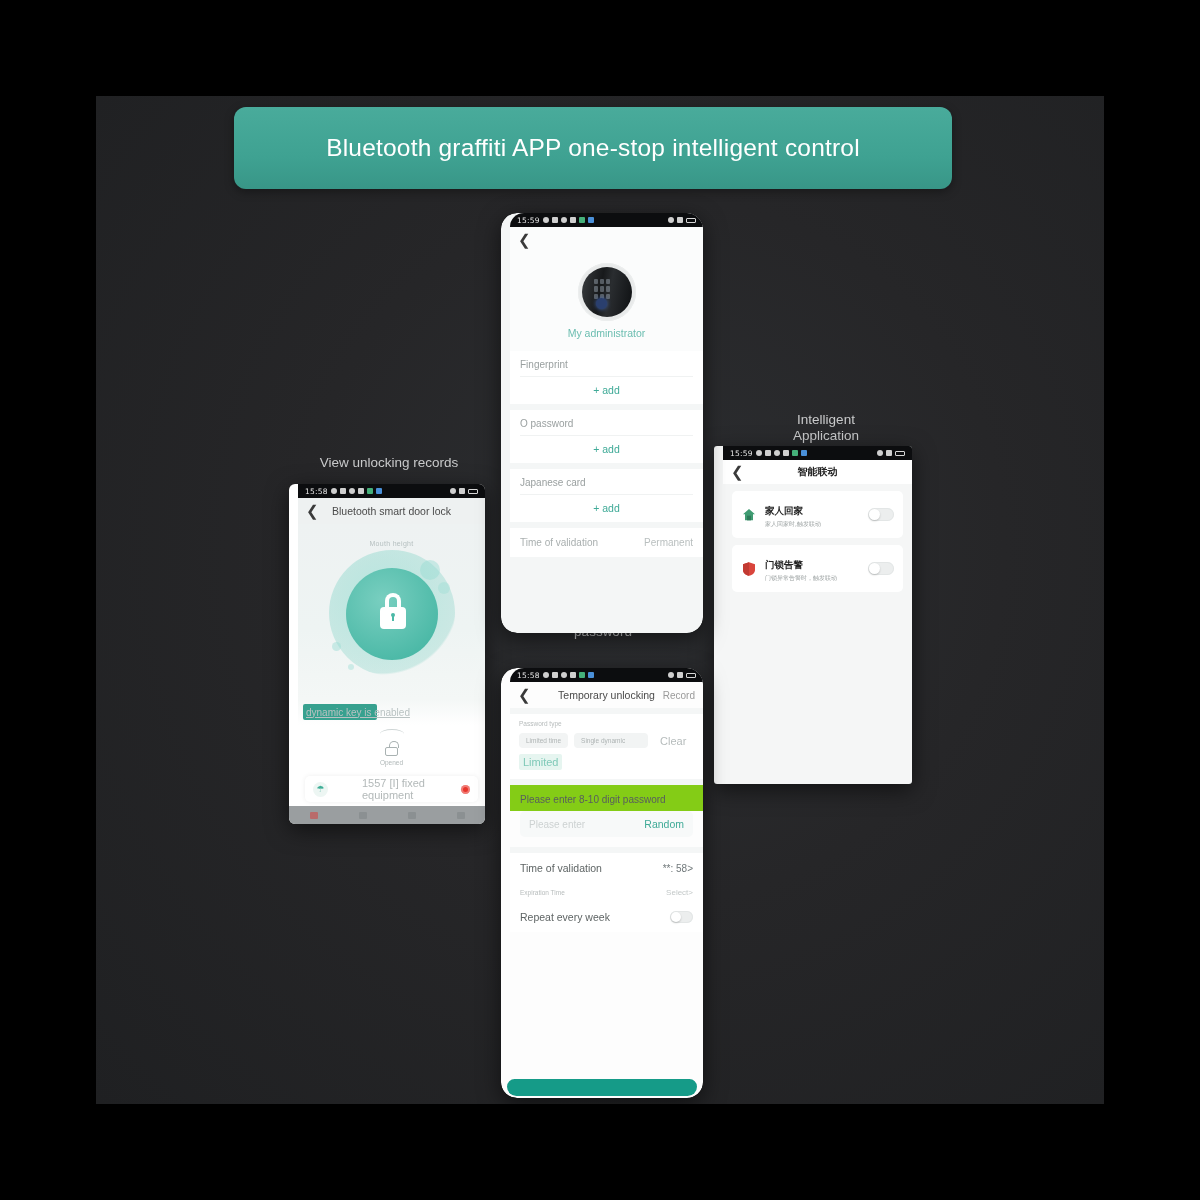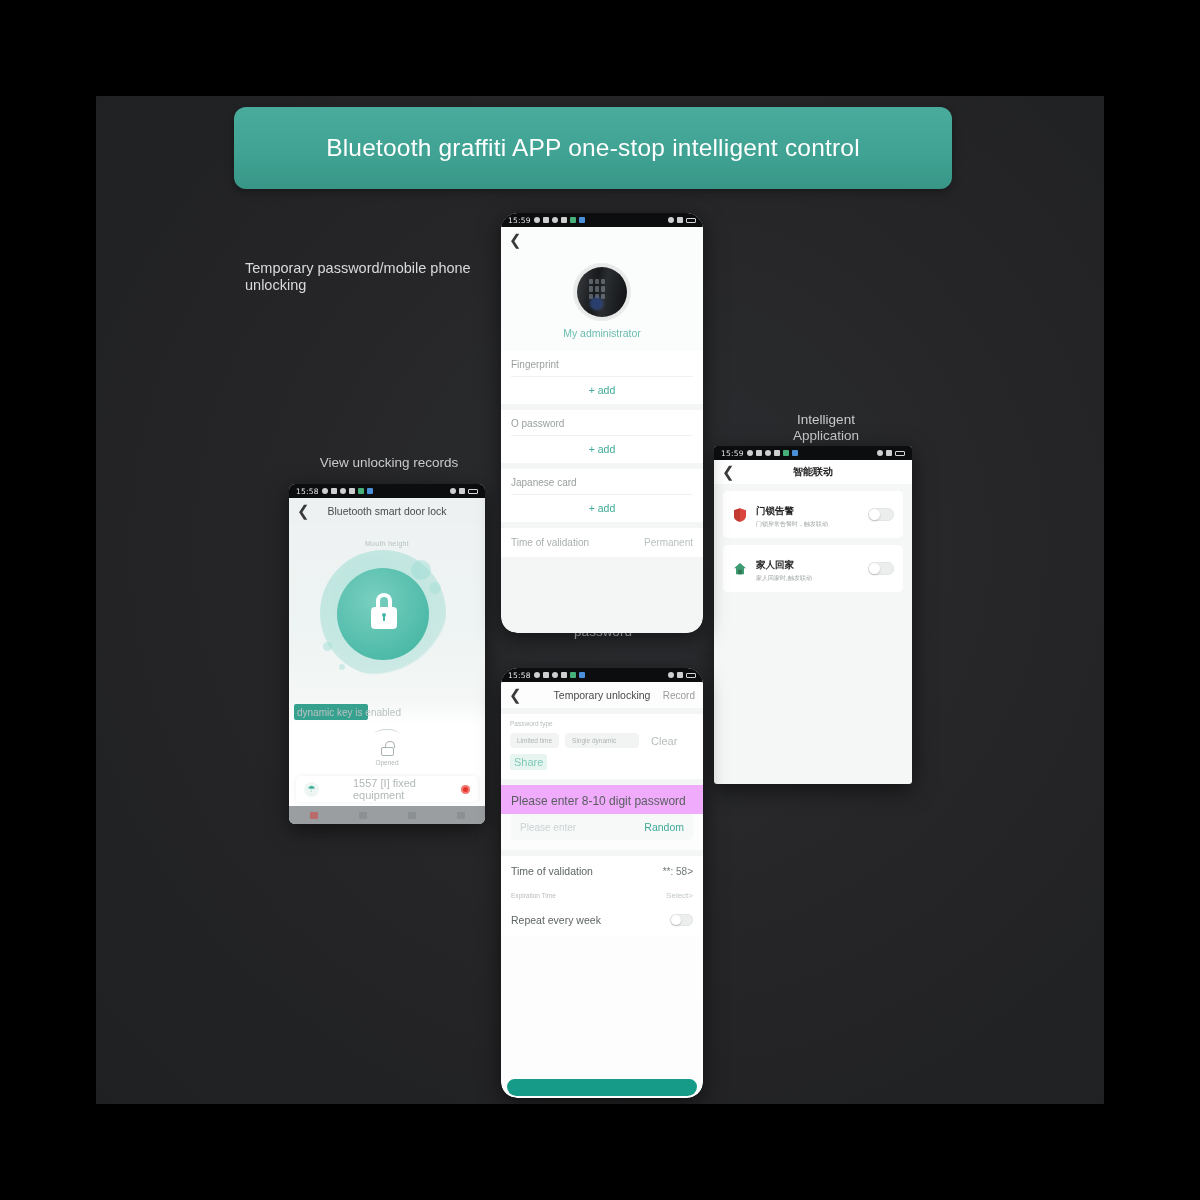--- a/index.html
+++ b/index.html
@@ -59,21 +59,21 @@
   .cap-right  { left: 768px; top: 412px; width: 116px; text-align: center;}
   .cap-temp   { left: 545px; top: 608px; width: 116px; }
 
   
   .phone {
     position: absolute;
     background: #0a0b0d;
     overflow: hidden;
     box-shadow: 0 6px 22px rgba(0,0,0,.55);
   }
-  .screen { position: absolute; inset: 0; overflow: hidden; }
+  .screen { position: absolute; inset: 0; overflow: hidden; padding-left: 9px; }
   .statusbar {
     height: 14px; background: #0c0d0f;
     display: flex; align-items: center;
     padding: 0 7px; gap: 3px;
     font-size: 7px; color: #e8e8e8;
     font-family: "DejaVu Sans", sans-serif;
   }
   .sb-time { font-size: 7.5px; letter-spacing: .2px; }
   .sb-ic { width: 6px; height: 6px; border-radius: 1px; background: #cfcfcf; display:inline-block; }
   .sb-ic.round { border-radius: 50%; }
@@ -139,21 +139,21 @@
   }
   .dynamic-row {
     position: relative; height: 26px;
     background: linear-gradient(180deg,#f4f7f6,#ffffff);
     display: flex; align-items: center; padding-left: 8px;
   }
   .dyn-hl {
     position: absolute; left: 5px; top: 5px; width: 74px; height: 16px;
     background: #37a18f; border-radius: 2px;
   }
-  .dyn-text { position: relative; font-size: 10px; color: #b9c2c2; }
+  .dyn-text { position: relative; font-size: 10px; color: #b9c2c2; text-decoration: underline; }
   .pull-handle {
     height: 12px; display: flex; align-items: center; justify-content: center;
   }
   .pull-handle .arc {
     width: 24px; height: 5px; border-top: 1.4px solid #cfd6d6; border-radius: 50%/100% 100% 0 0;
   }
   .opened-box { text-align: center; padding: 4px 0 10px; }
   .open-icon {
     width: 13px; height: 15px; margin: 0 auto 3px; position: relative;
   }
@@ -234,21 +234,21 @@
   .chip {
     background: #f2f4f4; border-radius: 4px; padding: 4px 7px;
     font-size: 6.5px; color: #aeb4b4;
   }
   .chip.wide { min-width: 74px; }
   .chip-clear { font-size: 11px; color: #b6bcbc; margin-left: 6px; }
   .chip-custom {
     display: inline-block; margin-top: 6px; padding: 2px 4px;
     background: #e6f5f0; color: #7fc9b8; font-size: 11px; border-radius: 2px;
   }
-  .field-title { font-size: 12px; color: #585e5e; padding: 9px 10px 6px; background:#f0abfc;}
+  .field-title { font-size: 10px; color: #585e5e; padding: 9px 10px 6px; background:#84cc16;}
   .field-box {
     margin: 0 10px 10px; background: #f7f9f9; border-radius: 5px; height: 26px;
     display: flex; align-items: center; justify-content: space-between; padding: 0 9px;
   }
   .field-box .ph { font-size: 10px; color: #cdd2d2; }
   .field-box .rnd { font-size: 10.5px; color: #3faa97; }
   .lrow {
     background:#fff; display: flex; align-items: center; justify-content: space-between;
     padding: 9px 10px; font-size: 10.5px; color: #5e6464;
   }
@@ -290,21 +290,20 @@
 <body>
 
 <div id="stage">
   <div class="panel"></div>
 
   <div class="headline">
     <span>Bluetooth graffiti APP one-stop intelligent control</span>
   </div>
 
   <div class="features">
-    <p>Temporary password/mobile phone unlocking</p>
   </div>
 
   <div class="caption cap-left">View unlocking records</div>
   <div class="caption cap-right">Intelligent Application</div>
   <div class="caption cap-temp">Temporary password</div>
 
   <div class="phone" id="phoneRight">
     <div class="screen">
       <div class="statusbar">
         <span class="sb-time">15:59</span>
@@ -315,53 +314,53 @@
         <span class="sb-ic g"></span>
         <span class="sb-ic b"></span>
         <span class="sb-spacer"></span>
         <span class="sb-ic round"></span>
         <span class="sb-ic"></span>
         <span class="sb-batt"></span>
       </div>
       <div class="navbar">
         <span class="chev">❮</span>
         <span class="navtitle">智能联动</span>
+      </div>
+
+      <div class="lcard">
+        <span class="licon home">
+          <svg viewBox="0 0 24 24">
+              <path d="M12 3 L3 11 h3 v9 h12 v-9 h3 Z" fill="#3f9b72"></path>
+              <path d="M9 13 h6 v7 h-6 Z" fill="#2e7a59"></path>
+            </svg>
+        </span>
+        <span class="ltxt">
+          <span class="ltitle">家人回家</span>
+          <span class="lsub" style="display:block">家人回家时,触发联动</span>
+        </span>
+        <span class="toggle big">
+            <i></i>
+          </span>
       </div>
 
       <div class="lcard">
         <span class="licon shield">
           <svg viewBox="0 0 24 24">
               <path d="M12 2 L21 5 v8 c0 5-4 8-9 9 -5-1-9-4-9-9 V5 Z" fill="#d9453c"></path>
               <path d="M12 2 L12 22 c-5-1-9-4-9-9 V5 Z" fill="#c23a32"></path>
             </svg>
         </span>
         <span class="ltxt">
           <span class="ltitle">门锁告警</span>
           <span class="lsub" style="display:block">门锁异常告警时，触发联动</span>
         </span>
         <span class="toggle big">
             <i></i>
           </span>
       </div>
-
-      <div class="lcard">
-        <span class="licon home">
-          <svg viewBox="0 0 24 24">
-              <path d="M12 3 L3 11 h3 v9 h12 v-9 h3 Z" fill="#3f9b72"></path>
-              <path d="M9 13 h6 v7 h-6 Z" fill="#2e7a59"></path>
-            </svg>
-        </span>
-        <span class="ltxt">
-          <span class="ltitle">家人回家</span>
-          <span class="lsub" style="display:block">家人回家时,触发联动</span>
-        </span>
-        <span class="toggle big">
-            <i></i>
-          </span>
-      </div>
     </div>
   </div>
 
   <div class="phone" id="phoneLeft">
     <div class="screen">
       <div class="statusbar">
         <span class="sb-time">15:58</span>
         <span class="sb-ic round"></span>
         <span class="sb-ic"></span>
         <span class="sb-ic round"></span>
@@ -520,21 +519,21 @@
 
       <div class="sect-sep"></div>
 
       <div class="sect">
         <div class="mini-label">Password type</div>
         <div class="chips">
           <span class="chip">Limited time</span>
           <span class="chip wide">Single dynamic</span>
           <span class="chip-clear">Clear</span>
         </div>
-        <span class="chip-custom">Share</span>
+        <span class="chip-custom">Limited</span>
       </div>
 
       <div class="sect-sep"></div>
 
       <div class="field-title">Please enter 8-10 digit password</div>
       <div class="field-box">
         <span class="ph">Please enter</span>
         <span class="rnd">Random</span>
       </div>
 

